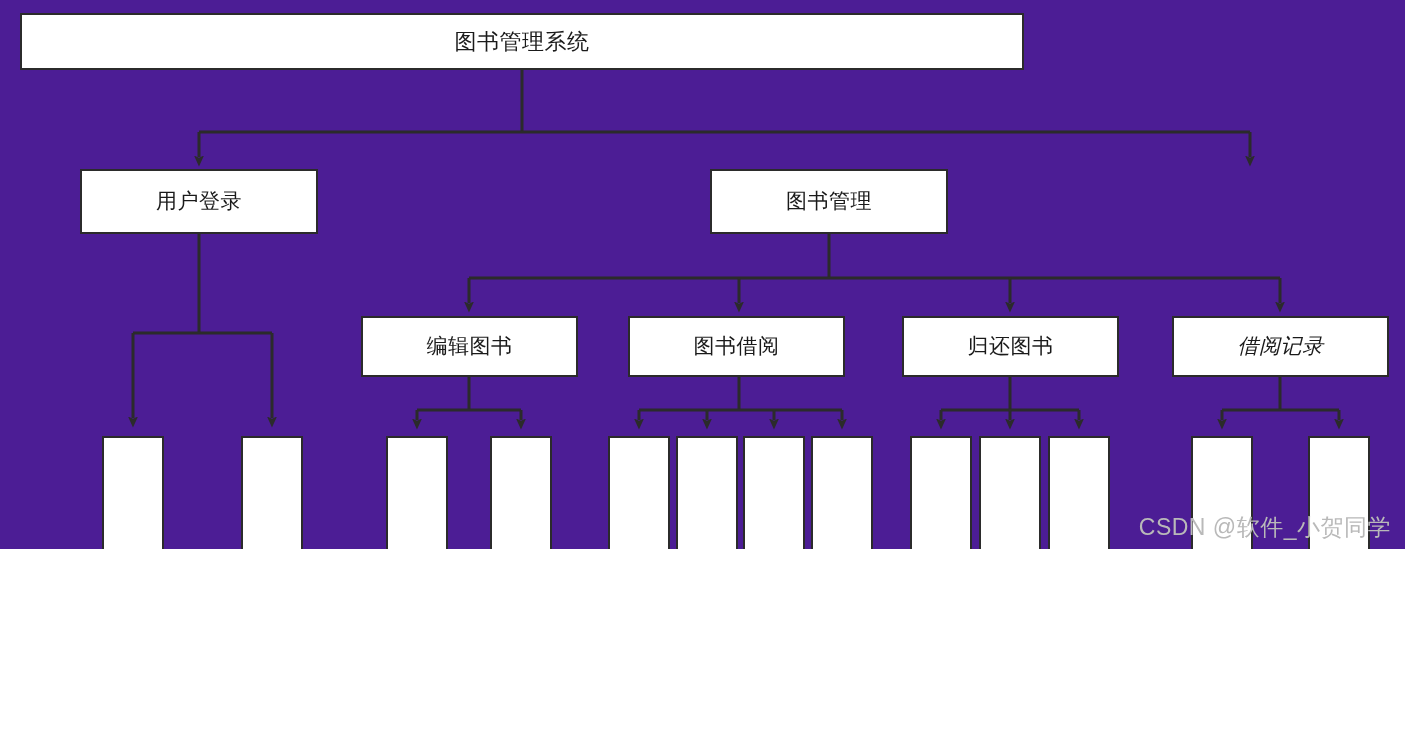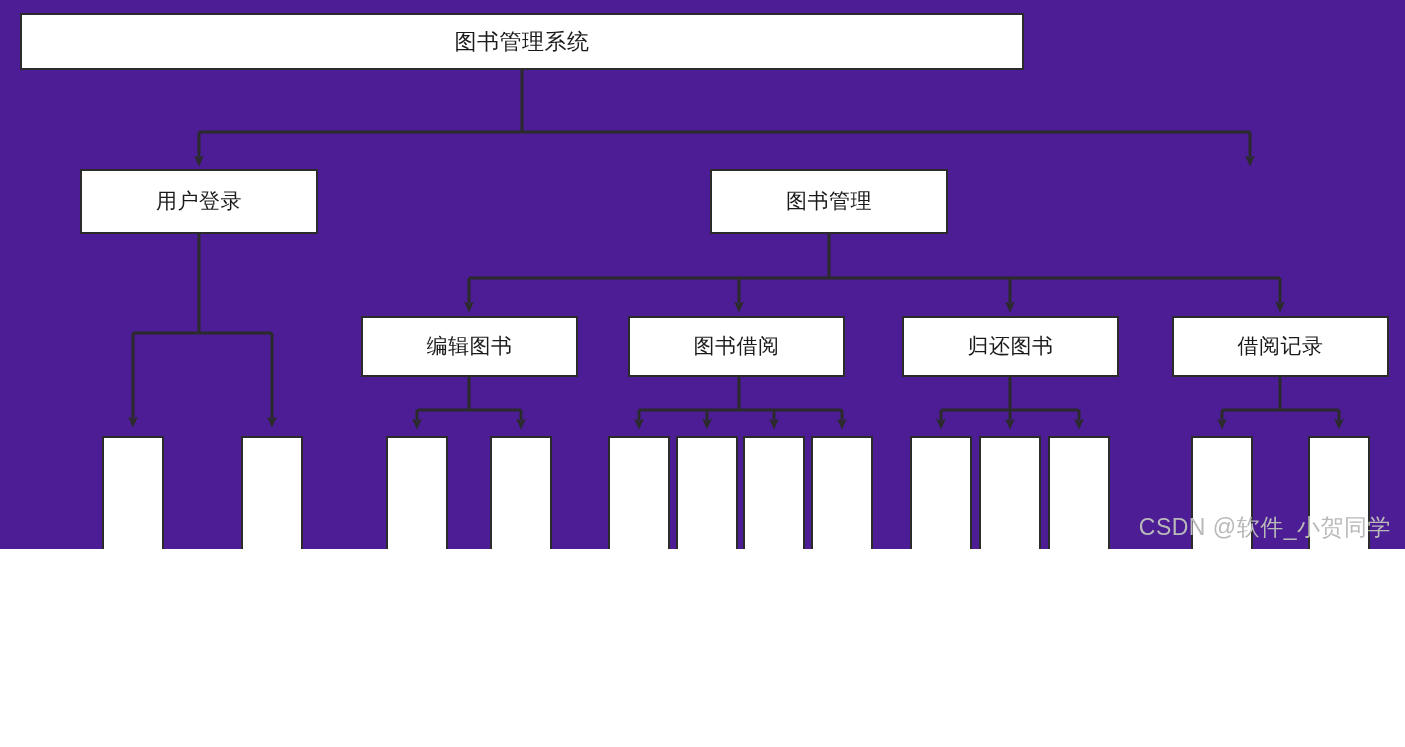--- a/index.html
+++ b/index.html
@@ -137,21 +137,21 @@
 
   <div class="node horiz" style="left:361px;top:316px;width:217px;height:61px;">
     <span class="label">编辑图书</span>
   </div>
   <div class="node horiz" style="left:628px;top:316px;width:217px;height:61px;">
     <span class="label">图书借阅</span>
   </div>
   <div class="node horiz" style="left:902px;top:316px;width:217px;height:61px;">
     <span class="label">归还图书</span>
   </div>
-  <div class="node horiz" style="left:1172px;top:316px;width:217px;height:61px;">
+  <div class="node horiz" style="left:1172px;top:316px;width:217px;height:61px;font-style:italic;">
     <span class="label">借阅记录</span>
   </div>
 
   <div class="node vert" style="left:102px;top:436px;width:62px;height:299px;">
     <span class="label">用户登录</span>
   </div>
   <div class="node vert" style="left:241px;top:436px;width:62px;height:299px;">
     <span class="label">注销登录</span>
   </div>
 

